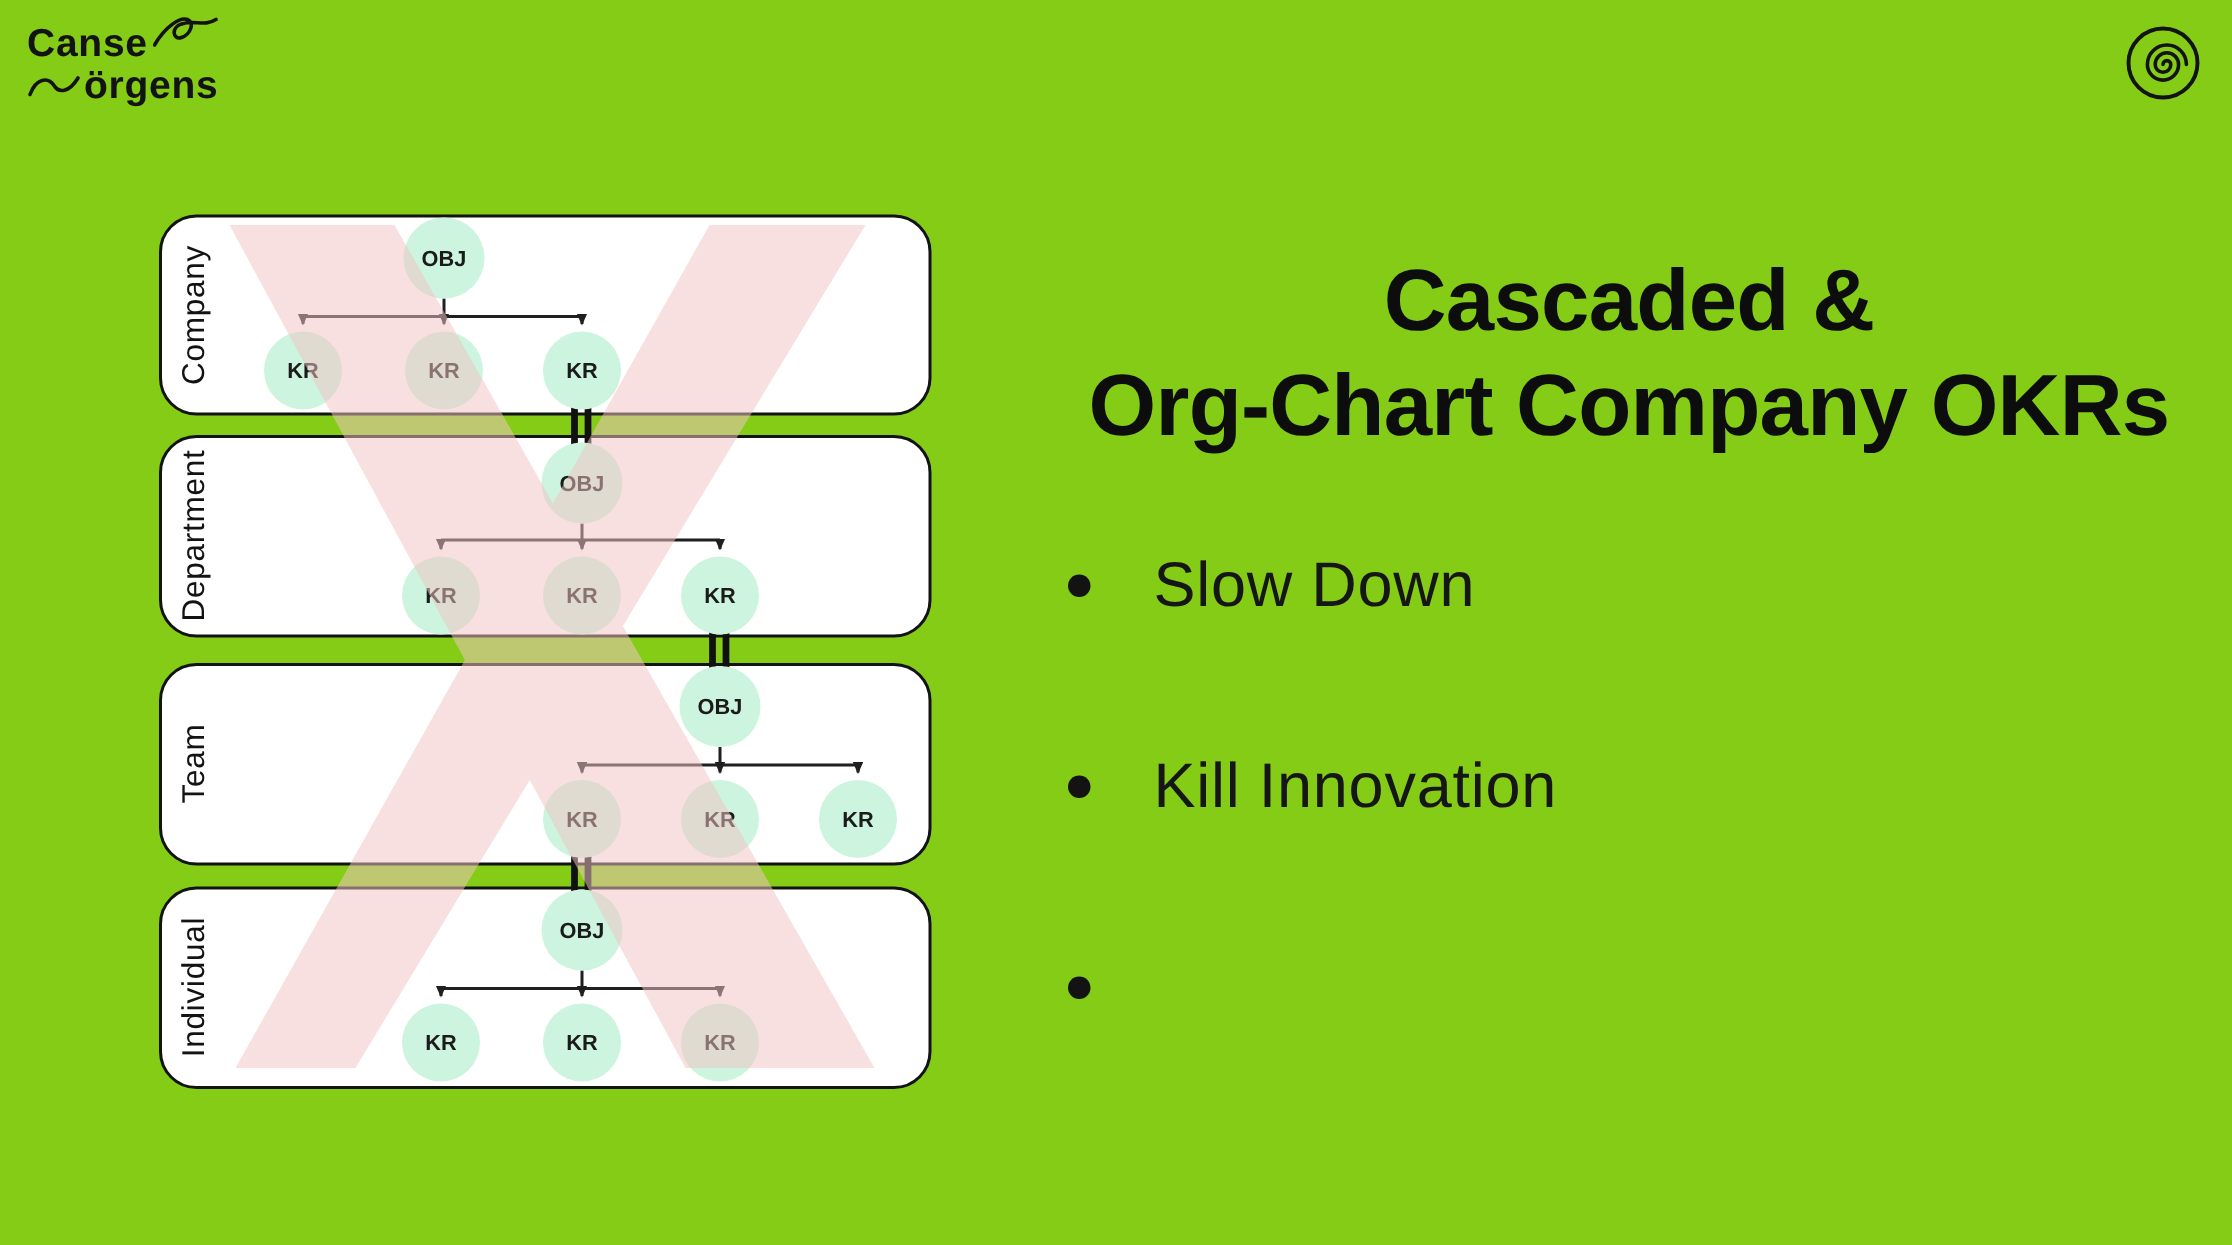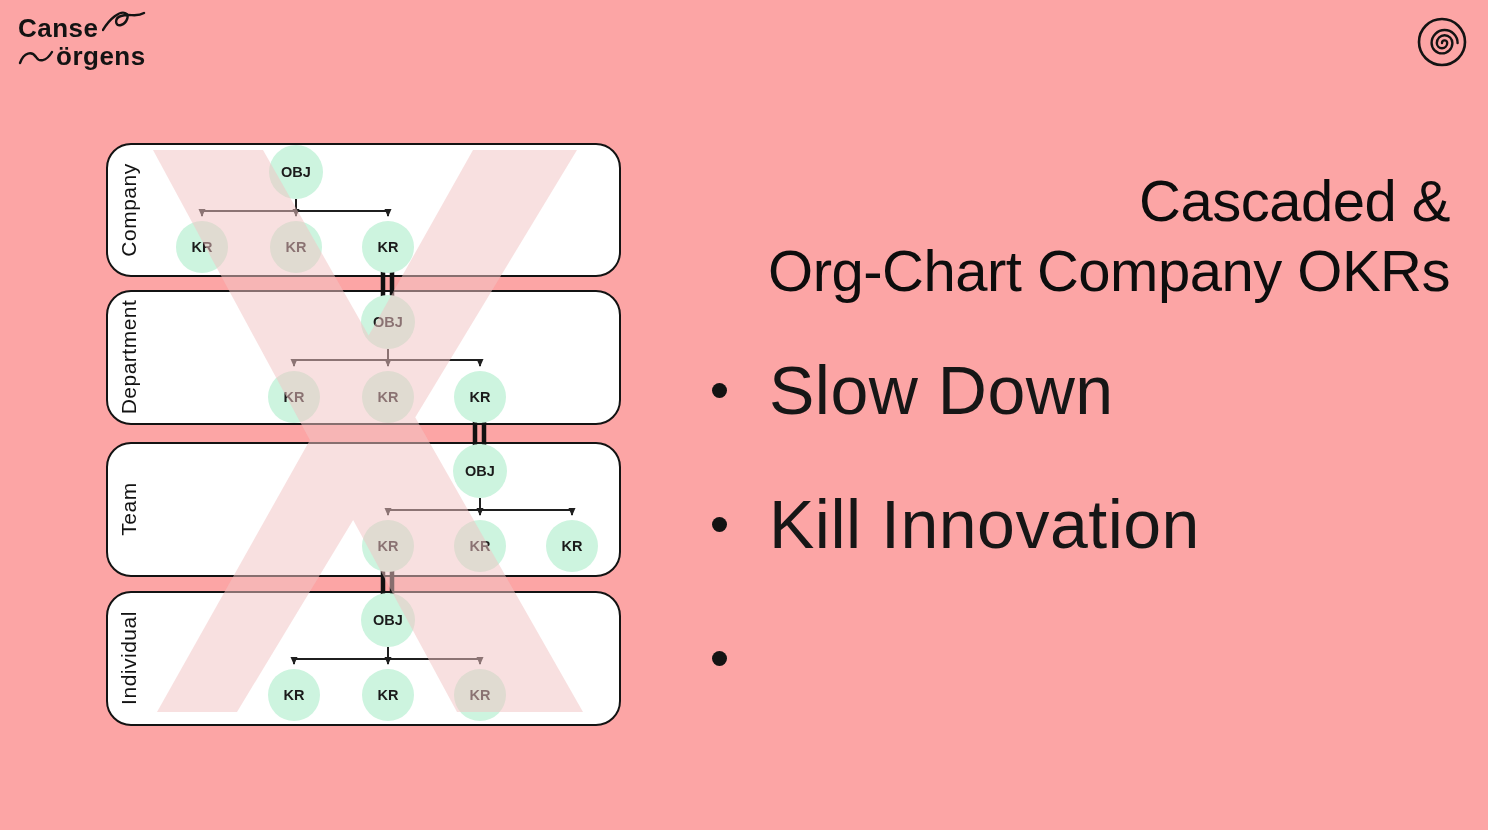--- a/index.html
+++ b/index.html
@@ -1,20 +1,20 @@
 <!DOCTYPE html>
 <html><head>
 <meta charset="utf-8">
 <style>
   html, body { margin: 0; padding: 0; background: #ffffff; }
   .slide {
     position: relative;
     width: 1488px;
     height: 830px;
-    background: #fca5a5;
+    background: #84cc16;
     overflow: hidden;
     font-family: "Liberation Sans", sans-serif;
     color: #131313;
   }
 
   
   .brand {
     position: absolute;
     left: 18px;
     top: 14px;
@@ -56,27 +56,27 @@
     fill: #1b1b1b;
     text-anchor: middle;
   }
   .diagram-svg .conn { stroke: #1f1f1f; stroke-width: 2; fill: none; }
   .diagram-svg .dbar { stroke: #111111; stroke-width: 4.5; }
   .diagram-svg .cross { fill: rgba(241, 196, 196, 0.52); }
 
   
   .content-title {
     position: absolute;
-    left: 670px;
+    left: 696px;
     top: 166px;
     width: 780px;
-    text-align: right;
+    text-align: center;
     font-size: 58px;
     line-height: 70px;
-    font-weight: 400;
+    font-weight: 700;
     letter-spacing: -0.5px;
     color: #0d0d0d;
   }
   .bullets {
     position: absolute;
     left: 712px;
     top: 352px;
     list-style: none;
     margin: 0;
     padding: 0;
@@ -89,21 +89,21 @@
   }
   .bullet-dot {
     width: 15px;
     height: 15px;
     border-radius: 50%;
     background: #131313;
     flex: 0 0 15px;
     margin-right: 42px;
   }
   .bullet-text {
-    font-size: 68px;
+    font-size: 42px;
     font-weight: 400;
     letter-spacing: 0.5px;
     color: #161616;
     white-space: nowrap;
   }
 </style>
 </head>
 <body>
 
 <div class="slide">

